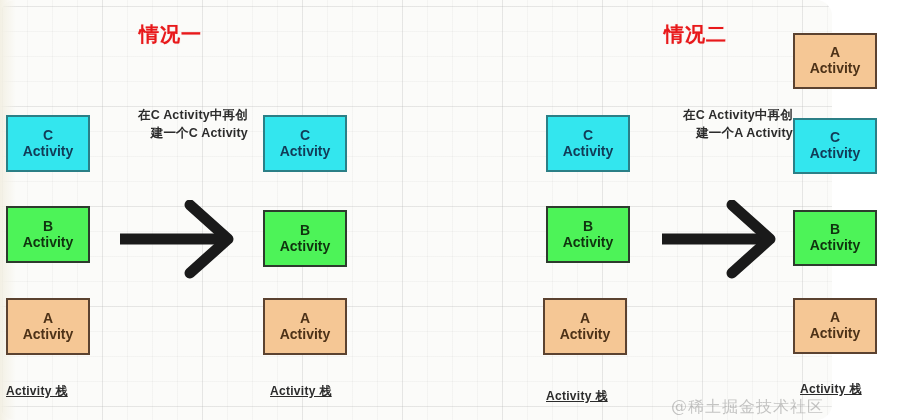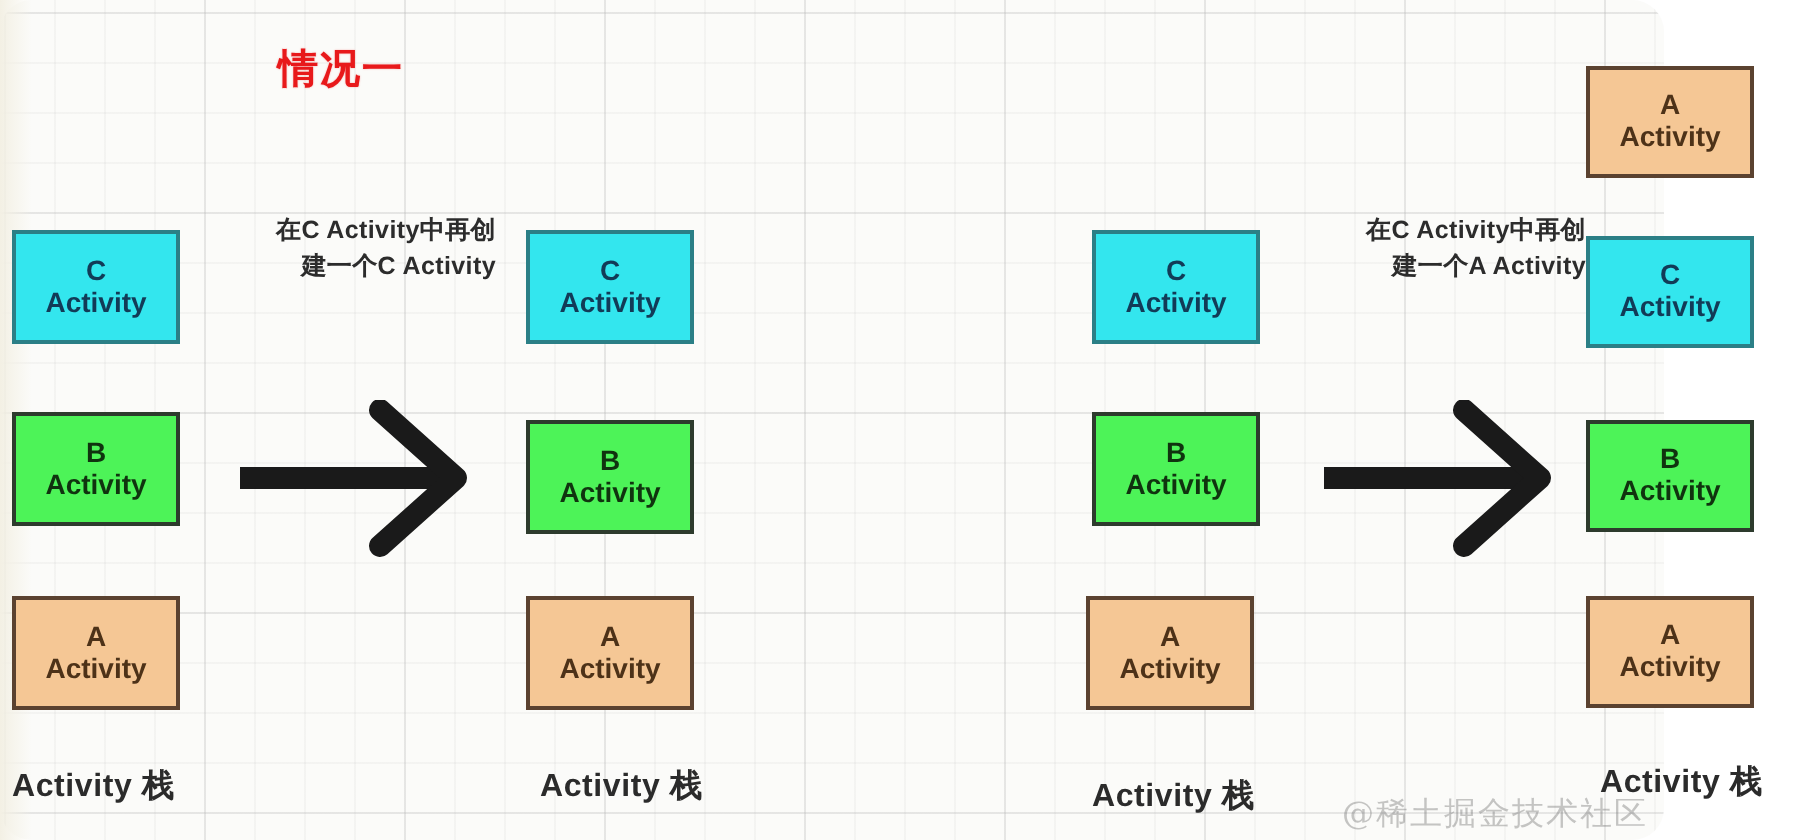--- a/index.html
+++ b/index.html
@@ -83,25 +83,26 @@
     font-weight: bold;
     color: #2c2c2c;
     line-height: 1.45;
     text-align: right;
     white-space: pre-line;
     letter-spacing: 0.2px;
   }
 
   .stack-label {
     position: absolute;
-    font-size: 16px;
+    font-size: 12px;
     font-weight: bold;
     color: #2b2b2b;
     white-space: nowrap;
     letter-spacing: 0.3px;
+    text-decoration: underline;
   }
 
   .arrow {
     position: absolute;
   }
 
   #watermark {
     position: absolute;
     right: 8px;
     bottom: 2px;
@@ -156,20 +157,21 @@
   <div class="abox box-b" style="left:263px; top:210px; width:84px; height:57px;">
     <span class="ltr">B</span>
     <span class="act">Activity</span>
   </div>
   <div class="abox box-a" style="left:263px; top:298px; width:84px; height:57px;">
     <span class="ltr">A</span>
     <span class="act">Activity</span>
   </div>
   <div class="stack-label" style="left:270px; top:383px;">Activity 栈</div>
 
+  <div class="case-title" style="left:664px; top:21px;">情况二</div>
 
   <div class="abox box-c" style="left:546px; top:115px; width:84px; height:57px;">
     <span class="ltr">C</span>
     <span class="act">Activity</span>
   </div>
   <div class="abox box-b" style="left:546px; top:206px; width:84px; height:57px;">
     <span class="ltr">B</span>
     <span class="act">Activity</span>
   </div>
   <div class="abox box-a" style="left:543px; top:298px; width:84px; height:57px;">

